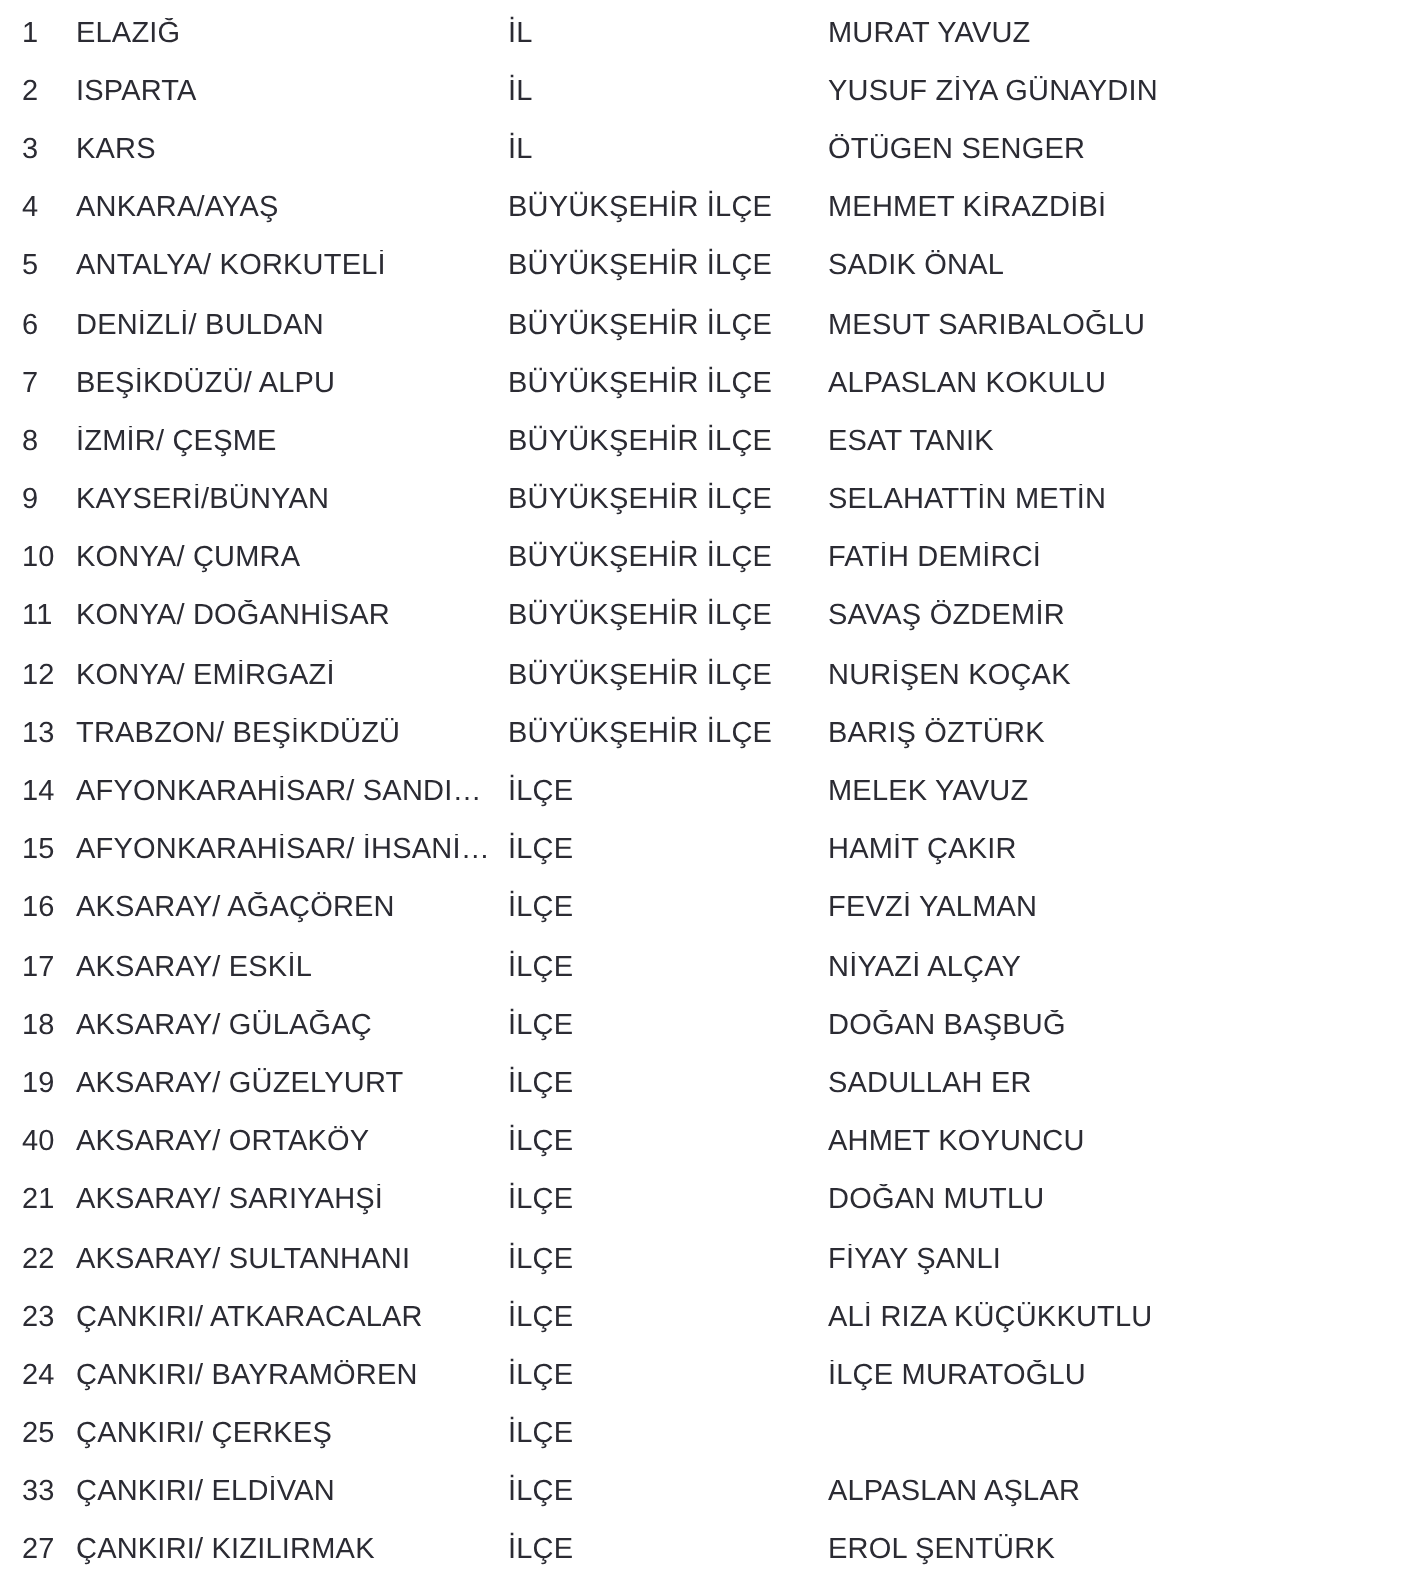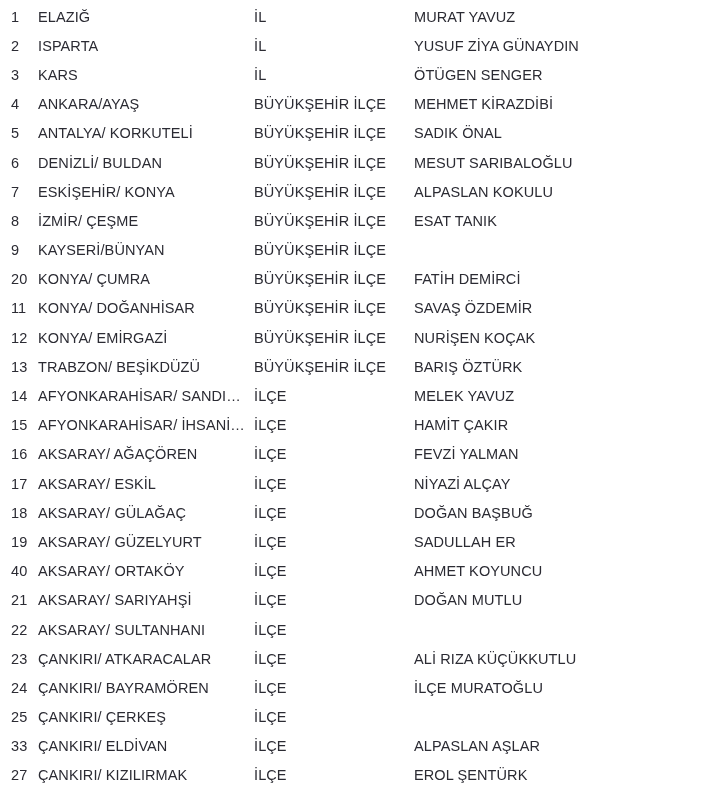--- a/index.html
+++ b/index.html
@@ -91,37 +91,38 @@
       <div class="c-person">SADIK ÖNAL</div>
     </div>
     <div class="row">
       <div class="c-index">6</div>
       <div class="c-name">DENİZLİ/ BULDAN</div>
       <div class="c-type">BÜYÜKŞEHİR İLÇE</div>
       <div class="c-person">MESUT SARIBALOĞLU</div>
     </div>
     <div class="row">
       <div class="c-index">7</div>
-      <div class="c-name">ESKİŞEHİR/ KONYA</div>
+      <div class="c-name">BEŞİKDÜZÜ/ ALPU</div>
       <div class="c-type">BÜYÜKŞEHİR İLÇE</div>
       <div class="c-person">ALPASLAN KOKULU</div>
     </div>
     <div class="row">
       <div class="c-index">8</div>
       <div class="c-name">İZMİR/ ÇEŞME</div>
       <div class="c-type">BÜYÜKŞEHİR İLÇE</div>
       <div class="c-person">ESAT TANIK</div>
     </div>
     <div class="row">
       <div class="c-index">9</div>
       <div class="c-name">KAYSERİ/BÜNYAN</div>
       <div class="c-type">BÜYÜKŞEHİR İLÇE</div>
-    </div>
-    <div class="row">
-      <div class="c-index">20</div>
+      <div class="c-person">SELAHATTİN METİN</div>
+    </div>
+    <div class="row">
+      <div class="c-index">10</div>
       <div class="c-name">KONYA/ ÇUMRA</div>
       <div class="c-type">BÜYÜKŞEHİR İLÇE</div>
       <div class="c-person">FATİH DEMİRCİ</div>
     </div>
     <div class="row">
       <div class="c-index">11</div>
       <div class="c-name">KONYA/ DOĞANHİSAR</div>
       <div class="c-type">BÜYÜKŞEHİR İLÇE</div>
       <div class="c-person">SAVAŞ ÖZDEMİR</div>
     </div>
@@ -182,20 +183,21 @@
     <div class="row">
       <div class="c-index">21</div>
       <div class="c-name">AKSARAY/ SARIYAHŞİ</div>
       <div class="c-type">İLÇE</div>
       <div class="c-person">DOĞAN MUTLU</div>
     </div>
     <div class="row">
       <div class="c-index">22</div>
       <div class="c-name">AKSARAY/ SULTANHANI</div>
       <div class="c-type">İLÇE</div>
+      <div class="c-person">FİYAY ŞANLI</div>
     </div>
     <div class="row">
       <div class="c-index">23</div>
       <div class="c-name">ÇANKIRI/ ATKARACALAR</div>
       <div class="c-type">İLÇE</div>
       <div class="c-person">ALİ RIZA KÜÇÜKKUTLU</div>
     </div>
     <div class="row">
       <div class="c-index">24</div>
       <div class="c-name">ÇANKIRI/ BAYRAMÖREN</div>

